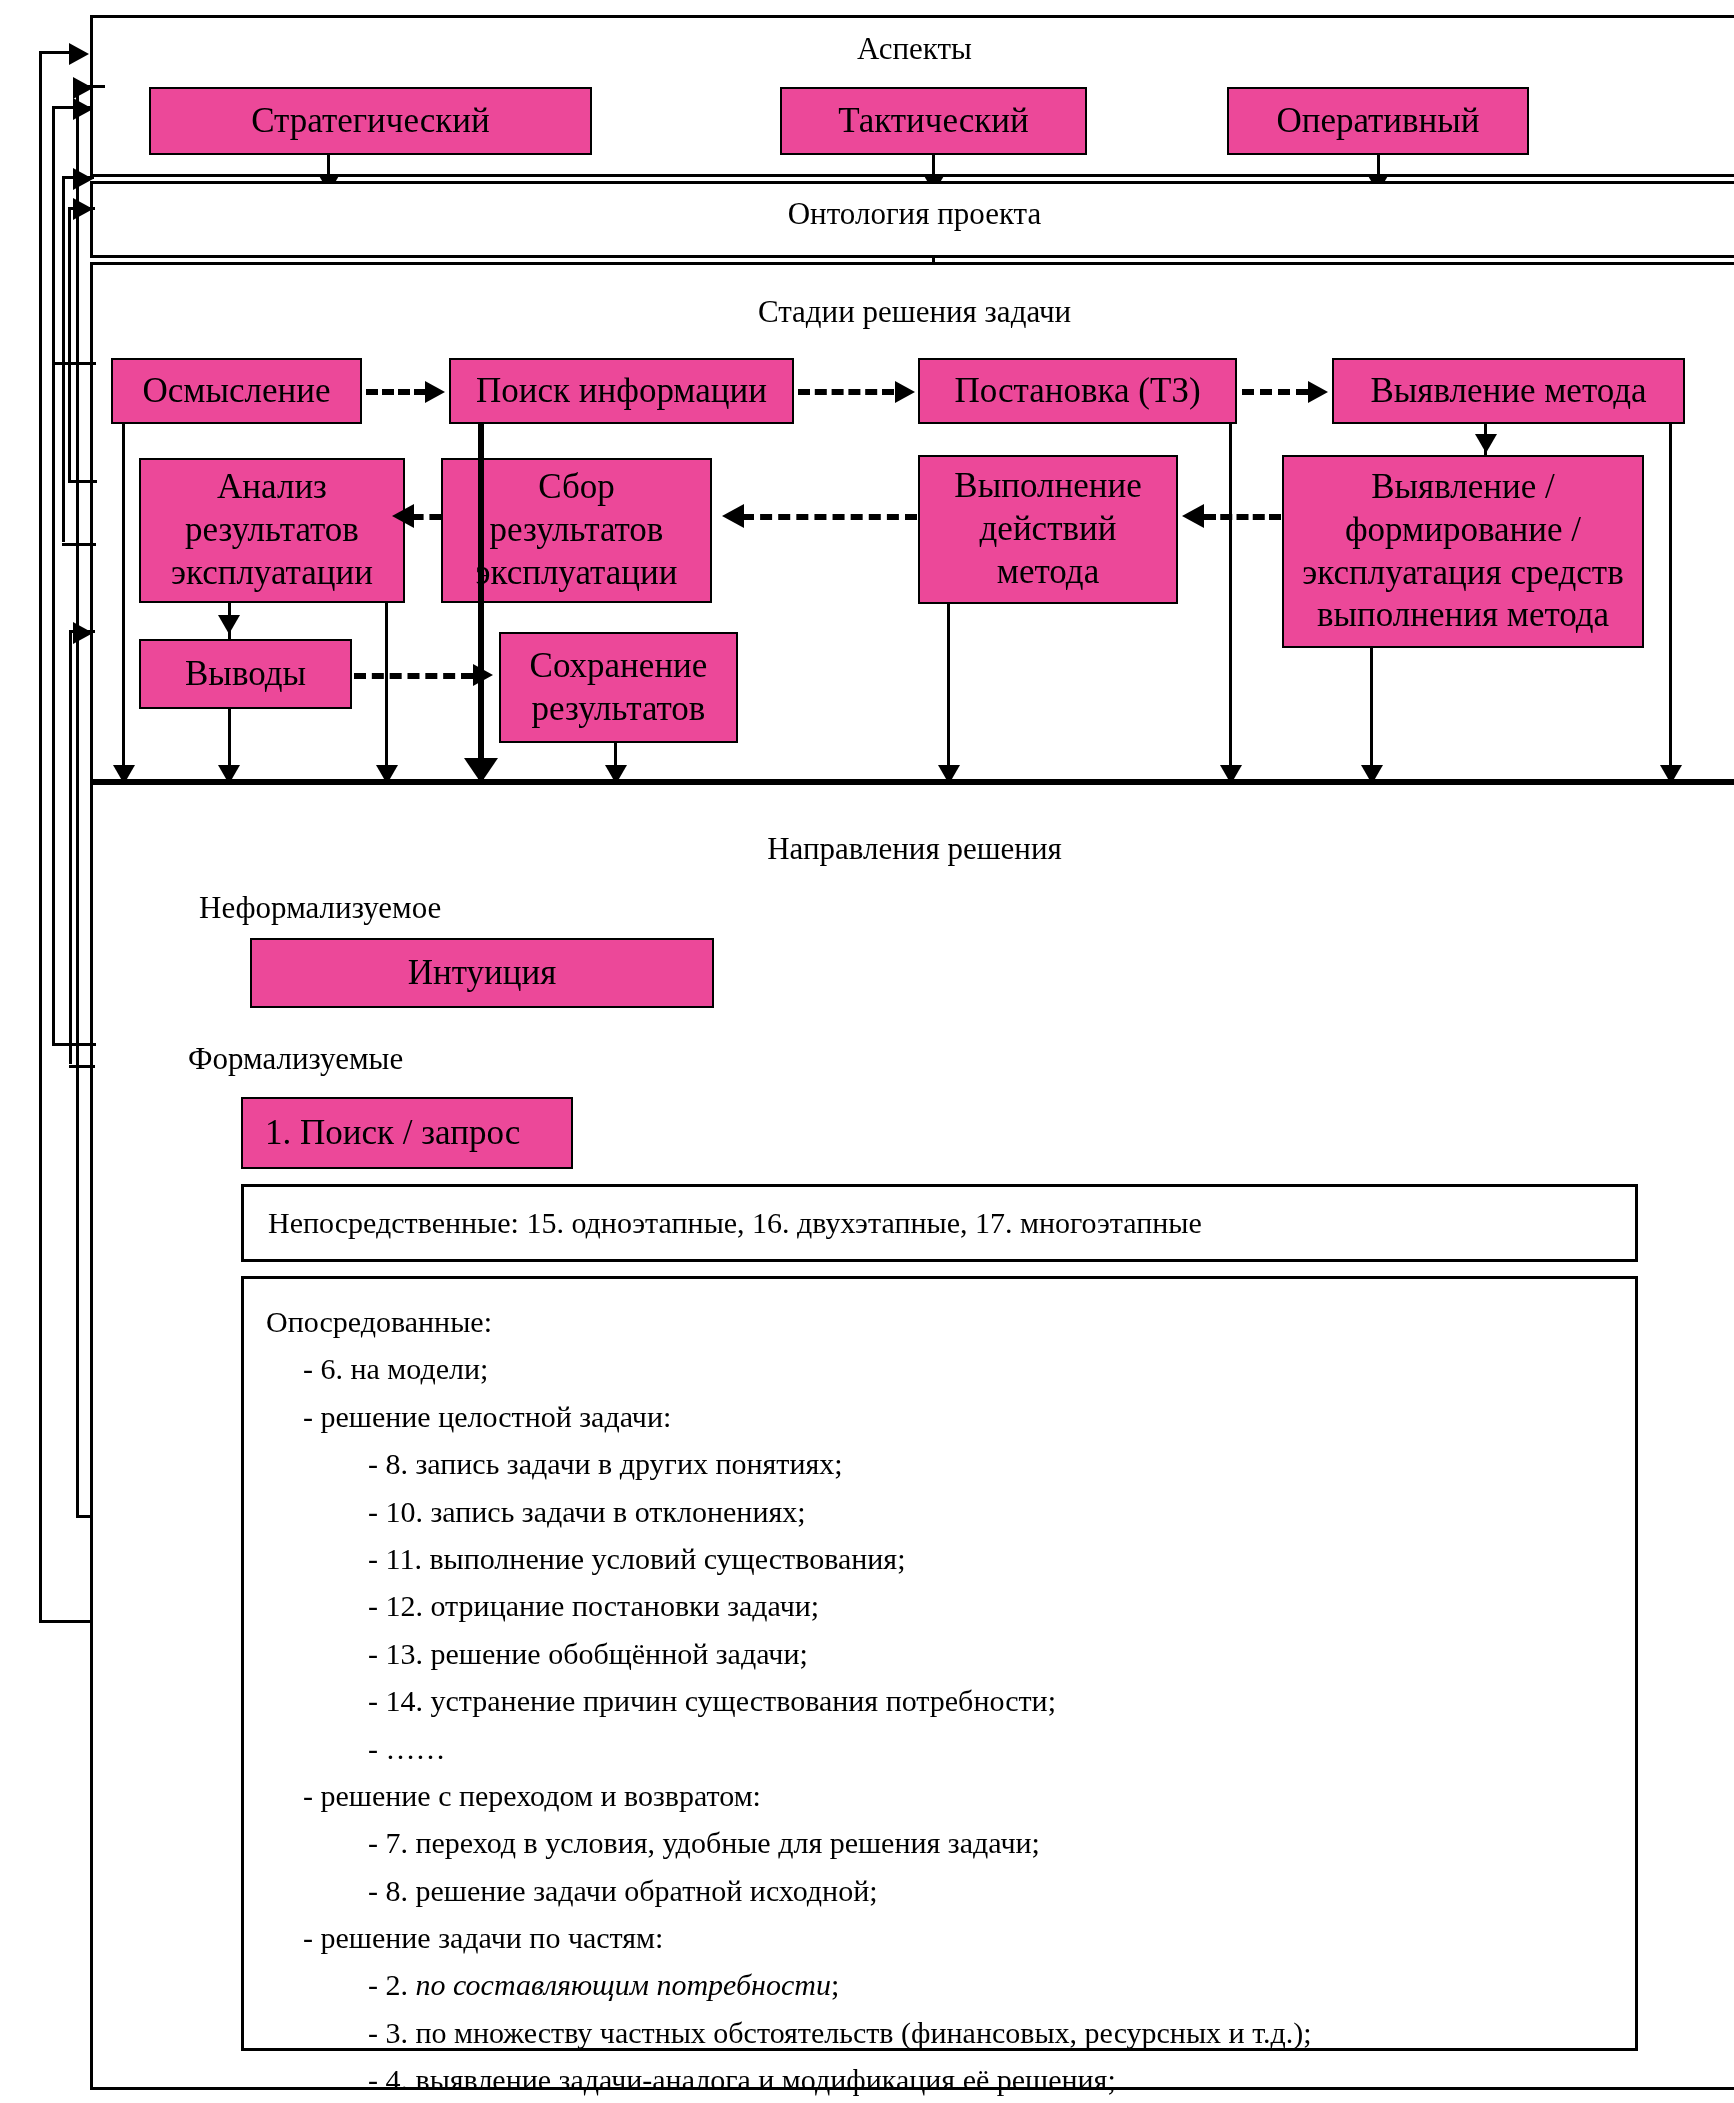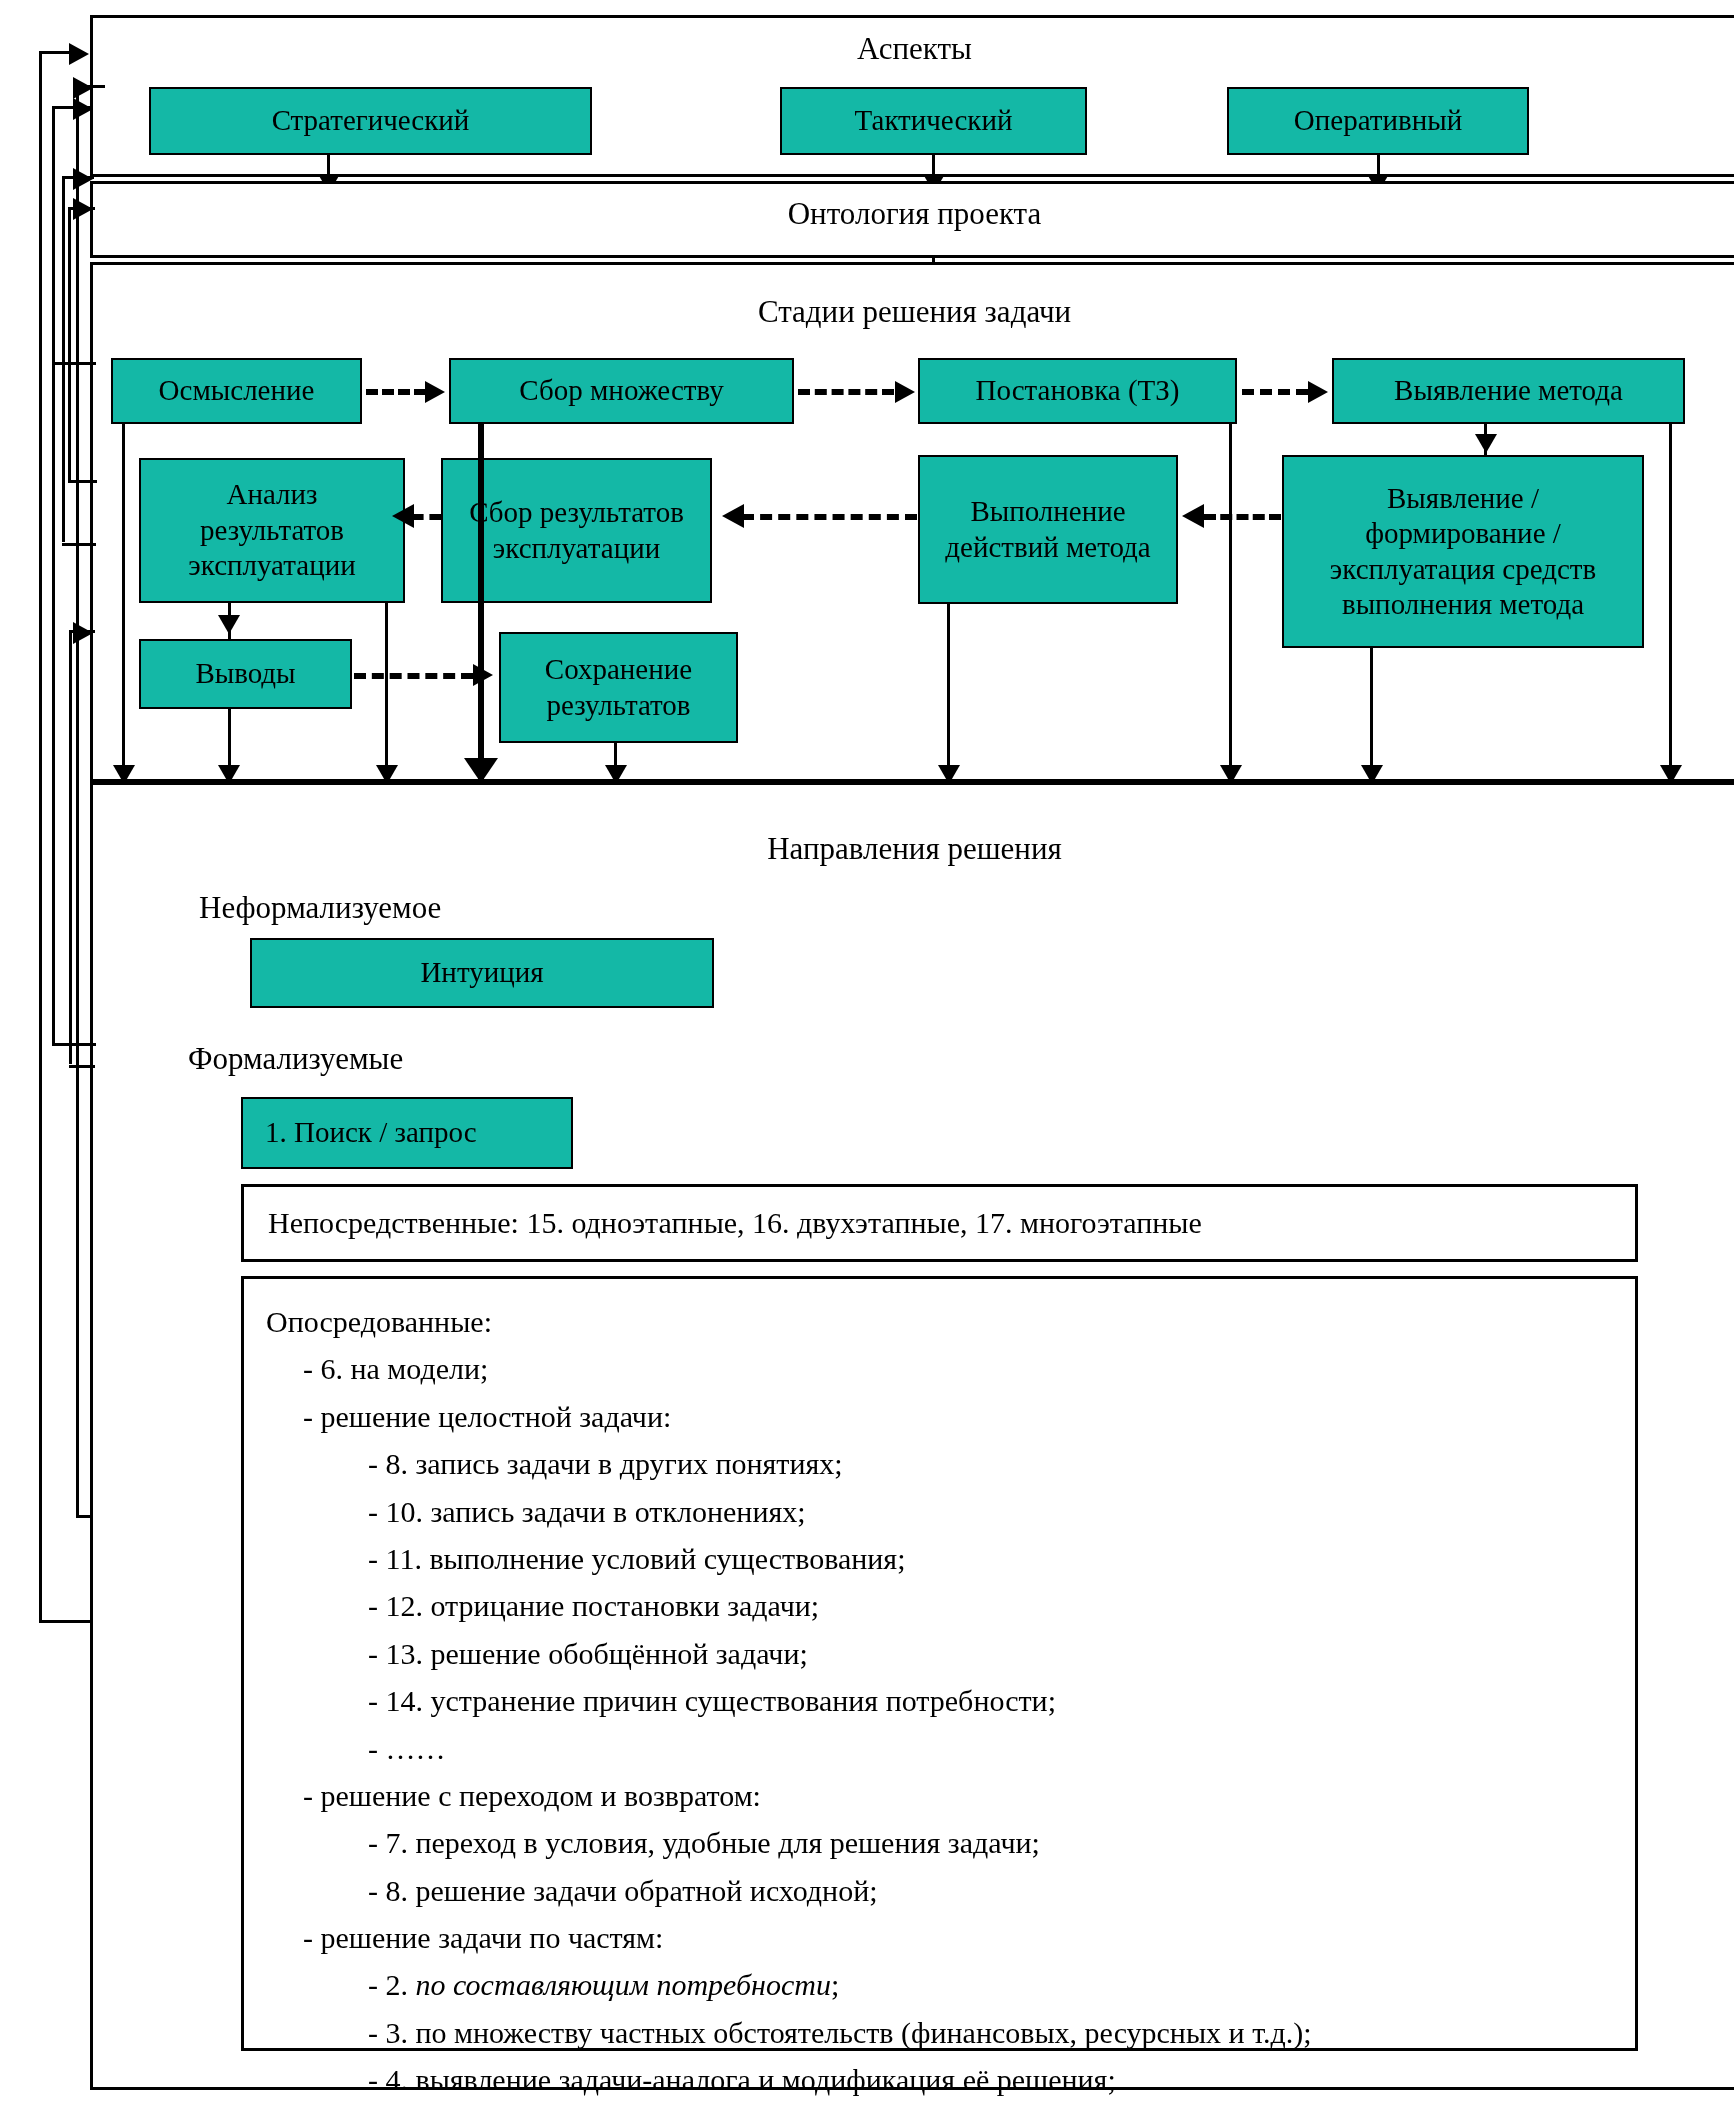--- a/index.html
+++ b/index.html
@@ -22,28 +22,28 @@
   
   .panel {
     position: absolute;
     border: 3.4px solid #000;
     background: #fff;
     box-sizing: border-box;
   }
   .box {
     position: absolute;
     border: 2.6px solid #000;
-    background: #14b8a6;
+    background: #ec4899;
     box-sizing: border-box;
     display: flex;
     align-items: center;
     justify-content: center;
     text-align: center;
     line-height: 1.22;
-    font-size: 29px;
+    font-size: 35px;
   }
   .panel-title {
     position: absolute;
     font-size: 31px;
     text-align: center;
     white-space: nowrap;
   }
   .grp-label {
     position: absolute;
     font-size: 31px;
@@ -156,21 +156,21 @@
   <div class="vline" style="left:919px; top:256px; height:36px;"></div>
   <div class="arrow-down" style="left:910px; top:269px;"></div>
 
   <div class="panel" style="left:77px; top:262px; width:1649px; height:520px;"></div>
   <div class="panel-title" style="left:77px; top:294px; width:1649px;">Стадии решения задачи</div>
 
   <div class="box" style="left:98px; top:358px; width:251px; height:66px;">
     <span>Осмысление</span>
   </div>
   <div class="box" style="left:436px; top:358px; width:345px; height:66px;">
-    <span>Сбор множеству</span>
+    <span>Поиск информации</span>
   </div>
   <div class="box" style="left:905px; top:358px; width:319px; height:66px;">
     <span>Постановка (ТЗ)</span>
   </div>
   <div class="box" style="left:1319px; top:358px; width:353px; height:66px;">
     <span>Выявление метода</span>
   </div>
 
   <div class="dash-h" style="left:353px; top:389px; width:60px;"></div>
   <div class="arrow-right" style="left:412px; top:381px;"></div>

